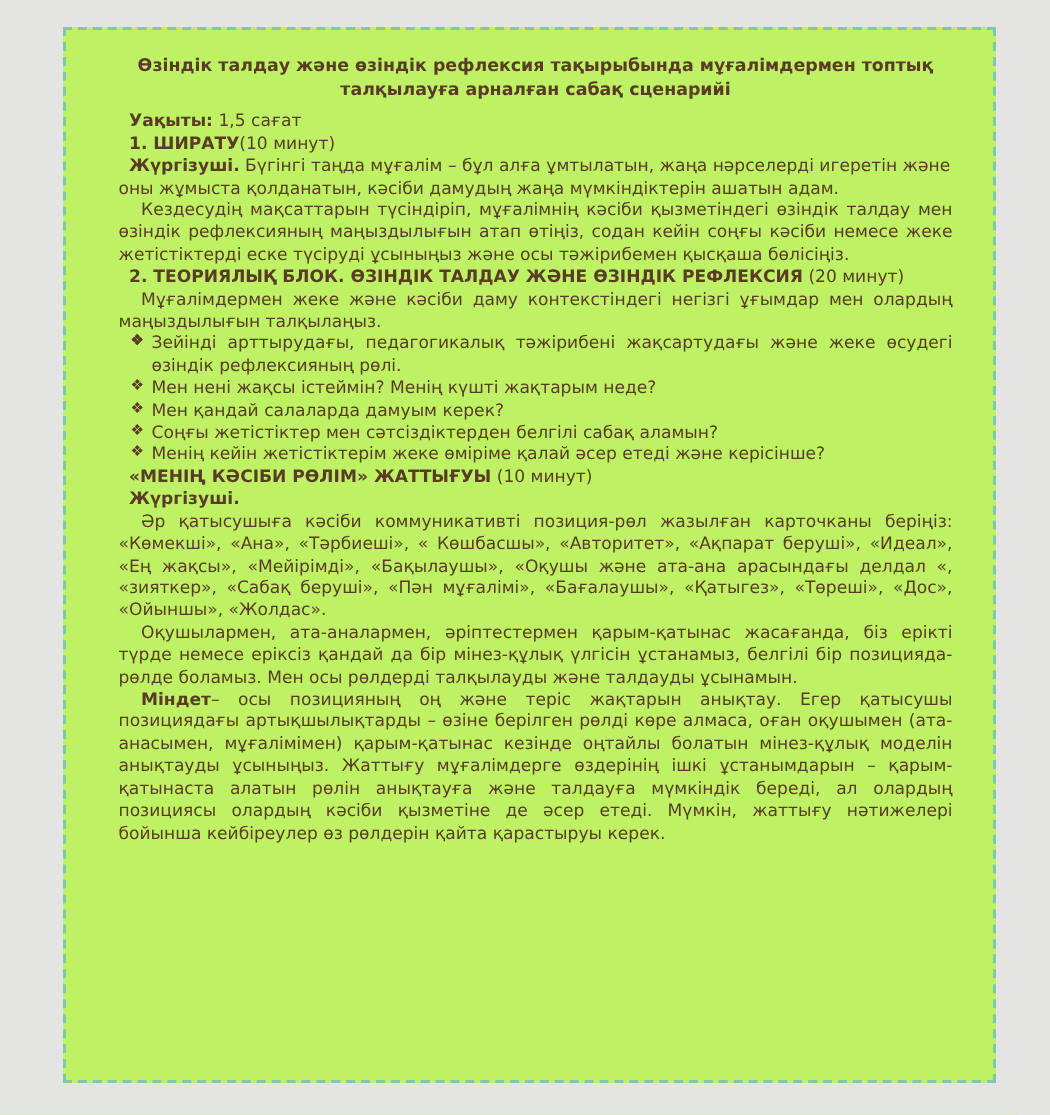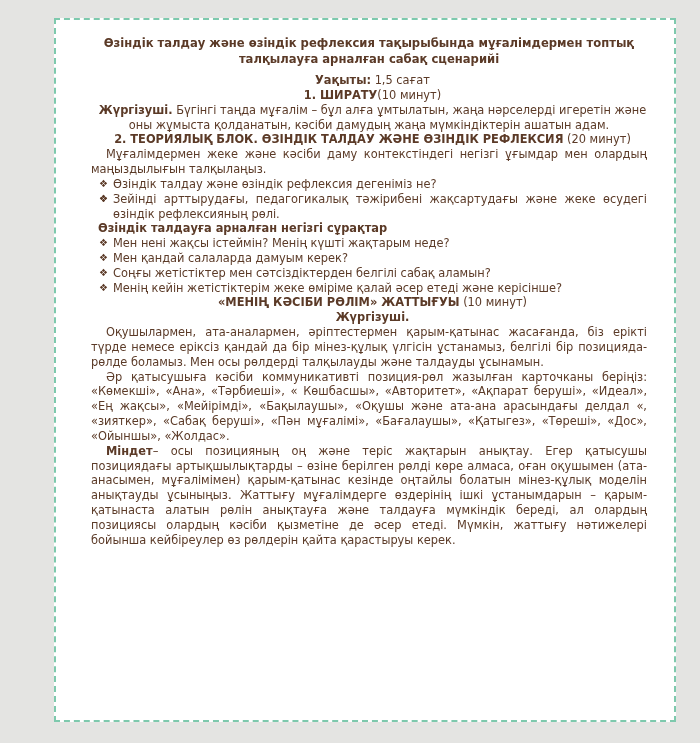--- a/index.html
+++ b/index.html
@@ -8,25 +8,25 @@
     background: #e4e4e2;
   }
   body {
     width: 700px;
     height: 743px;
     font-family: "DejaVu Sans", sans-serif;
     overflow: hidden;
   }
   #page {
     position: absolute;
-    left: 54px;
+    left: 42px;
     top: 18px;
     width: 622px;
     height: 704px;
-    background: #ffffff;
+    background: #bef264;
     border: 2px dashed #7ec9ad;
     box-sizing: border-box;
   }
   #sheet {
     position: absolute;
     left: 35px;
     top: 16px;
     right: 27px;
     color: #5b3a27;
     font-size: 11.4px;
@@ -40,21 +40,21 @@
     margin: 0 12px 6px 12px;
   }
   p.para {
     margin: 0;
     text-align: justify;
     text-justify: inter-word;
     text-indent: 15px;
   }
   p.noindent {
     margin: 0;
-    text-align: center;
+    text-align: left;
     text-indent: 7px;
   }
   .b { font-weight: bold; }
   ul.bullets {
     list-style: none;
     margin: 0;
     padding: 0;
   }
   ul.bullets li {
     margin: 0;
@@ -85,44 +85,44 @@
       <span>Өзіндік талдау және өзіндік рефлексия тақырыбында мұғалімдермен топтық</span>
       <span>талқылауға арналған сабақ сценарийі</span>
     </div>
 
     <p class="noindent"><span class="b">Уақыты:</span> <span>1,5 сағат</span></p>
 
     <p class="noindent"><span class="b">1. ШИРАТУ</span><span>(10 минут)</span></p>
 
     <p class="noindent"><span class="b">Жүргізуші.</span> <span>Бүгінгі таңда мұғалім – бұл алға ұмтылатын, жаңа нәрселерді игеретін және оны жұмыста қолданатын, кәсіби дамудың жаңа мүмкіндіктерін ашатын адам.</span></p>
 
+    <p class="para">Кездесудің мақсаттарын түсіндіріп, мұғалімнің кәсіби қызметіндегі өзіндік талдау мен өзіндік рефлексияның маңыздылығын атап өтіңіз, содан кейін соңғы кәсіби немесе жеке жетістіктерді еске түсіруді ұсыныңыз және осы тәжірибемен қысқаша бөлісіңіз.</p>
 
     <p class="noindent"><span class="b">2. ТЕОРИЯЛЫҚ БЛОК. ӨЗІНДІК ТАЛДАУ ЖӘНЕ ӨЗІНДІК РЕФЛЕКСИЯ</span> <span>(20 минут)</span></p>
 
     <p class="para">Мұғалімдермен жеке және кәсіби даму контекстіндегі негізгі ұғымдар мен олардың маңыздылығын талқылаңыз.</p>
 
     <ul class="bullets">
-      <li><span class="bul">❖</span><span>Өзіндік талдау және өзіндік рефлексия дегеніміз не?</span></li>
+      <li><span class="bul">❖</span></li>
       <li><span class="bul">❖</span></li>
       <li><span class="bul">❖</span><span>Зейінді арттырудағы, педагогикалық тәжірибені жақсартудағы және жеке өсудегі өзіндік рефлексияның рөлі.</span></li>
     </ul>
 
-    <p class="sub-head">Өзіндік талдауға арналған негізгі сұрақтар</p>
 
     <ul class="bullets">
       <li><span class="bul">❖</span><span>Мен нені жақсы істеймін? Менің күшті жақтарым неде?</span></li>
       <li><span class="bul">❖</span><span>Мен қандай салаларда дамуым керек?</span></li>
       <li><span class="bul">❖</span><span>Соңғы жетістіктер мен сәтсіздіктерден белгілі сабақ аламын?</span></li>
       <li><span class="bul">❖</span><span>Менің кейін жетістіктерім жеке өміріме қалай әсер етеді және керісінше?</span></li>
     </ul>
 
     <p class="noindent"><span class="b">«МЕНІҢ КӘСІБИ РӨЛІМ» ЖАТТЫҒУЫ</span> <span>(10 минут)</span></p>
 
     <p class="noindent"><span class="b">Жүргізуші.</span></p>
 
+    <p class="para">Әр қатысушыға кәсіби коммуникативті позиция-рөл жазылған карточканы беріңіз: «Көмекші», «Ана», «Тәрбиеші», « Көшбасшы», «Авторитет», «Ақпарат беруші», «Идеал», «Ең жақсы», «Мейірімді», «Бақылаушы», «Оқушы және ата-ана арасындағы делдал «, «зияткер», «Сабақ беруші», «Пән мұғалімі», «Бағалаушы», «Қатыгез», «Төреші», «Дос», «Ойыншы», «Жолдас».</p>
+
     <p class="para">Оқушылармен, ата-аналармен, әріптестермен қарым-қатынас жасағанда, біз ерікті түрде немесе еріксіз қандай да бір мінез-құлық үлгісін ұстанамыз, белгілі бір позицияда-рөлде боламыз. Мен осы рөлдерді талқылауды және талдауды ұсынамын.</p>
-
-    <p class="para">Әр қатысушыға кәсіби коммуникативті позиция-рөл жазылған карточканы беріңіз: «Көмекші», «Ана», «Тәрбиеші», « Көшбасшы», «Авторитет», «Ақпарат беруші», «Идеал», «Ең жақсы», «Мейірімді», «Бақылаушы», «Оқушы және ата-ана арасындағы делдал «, «зияткер», «Сабақ беруші», «Пән мұғалімі», «Бағалаушы», «Қатыгез», «Төреші», «Дос», «Ойыншы», «Жолдас».</p>
 
     <p class="para"><span class="b">Міндет</span><span>– осы позицияның оң және теріс жақтарын анықтау. Егер қатысушы позициядағы артықшылықтарды – өзіне берілген рөлді көре алмаса, оған оқушымен (ата-анасымен, мұғалімімен) қарым-қатынас кезінде оңтайлы болатын мінез-құлық моделін анықтауды ұсыныңыз. Жаттығу мұғалімдерге өздерінің ішкі ұстанымдарын – қарым-қатынаста алатын рөлін анықтауға және талдауға мүмкіндік береді, ал олардың позициясы олардың кәсіби қызметіне де әсер етеді. Мүмкін, жаттығу нәтижелері бойынша кейбіреулер өз рөлдерін қайта қарастыруы керек.</span></p>
 
   </div>
 </div>
 
 </body></html>

